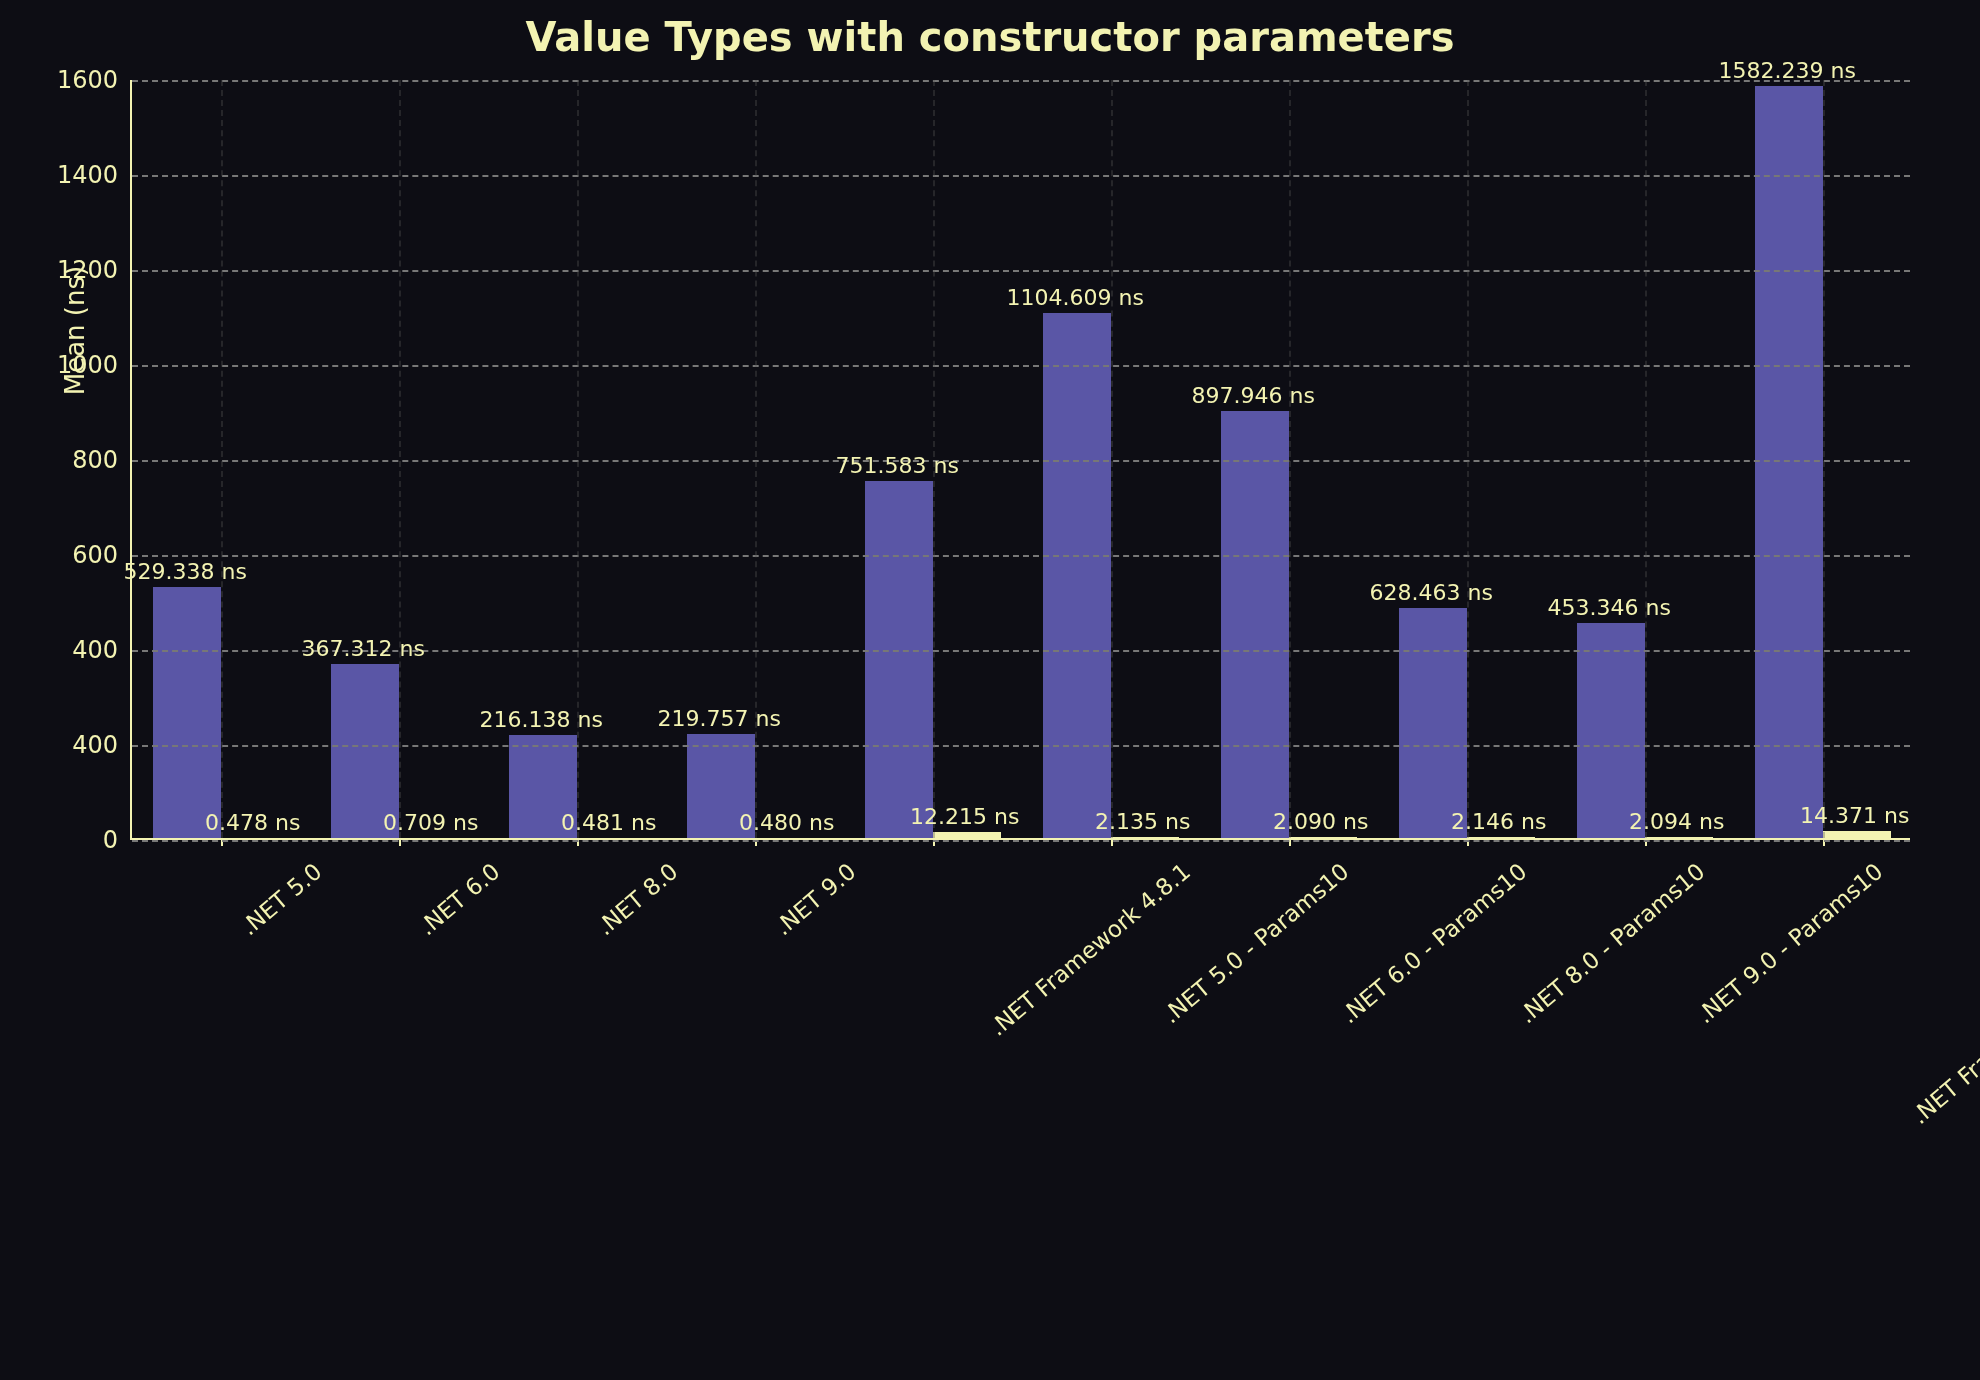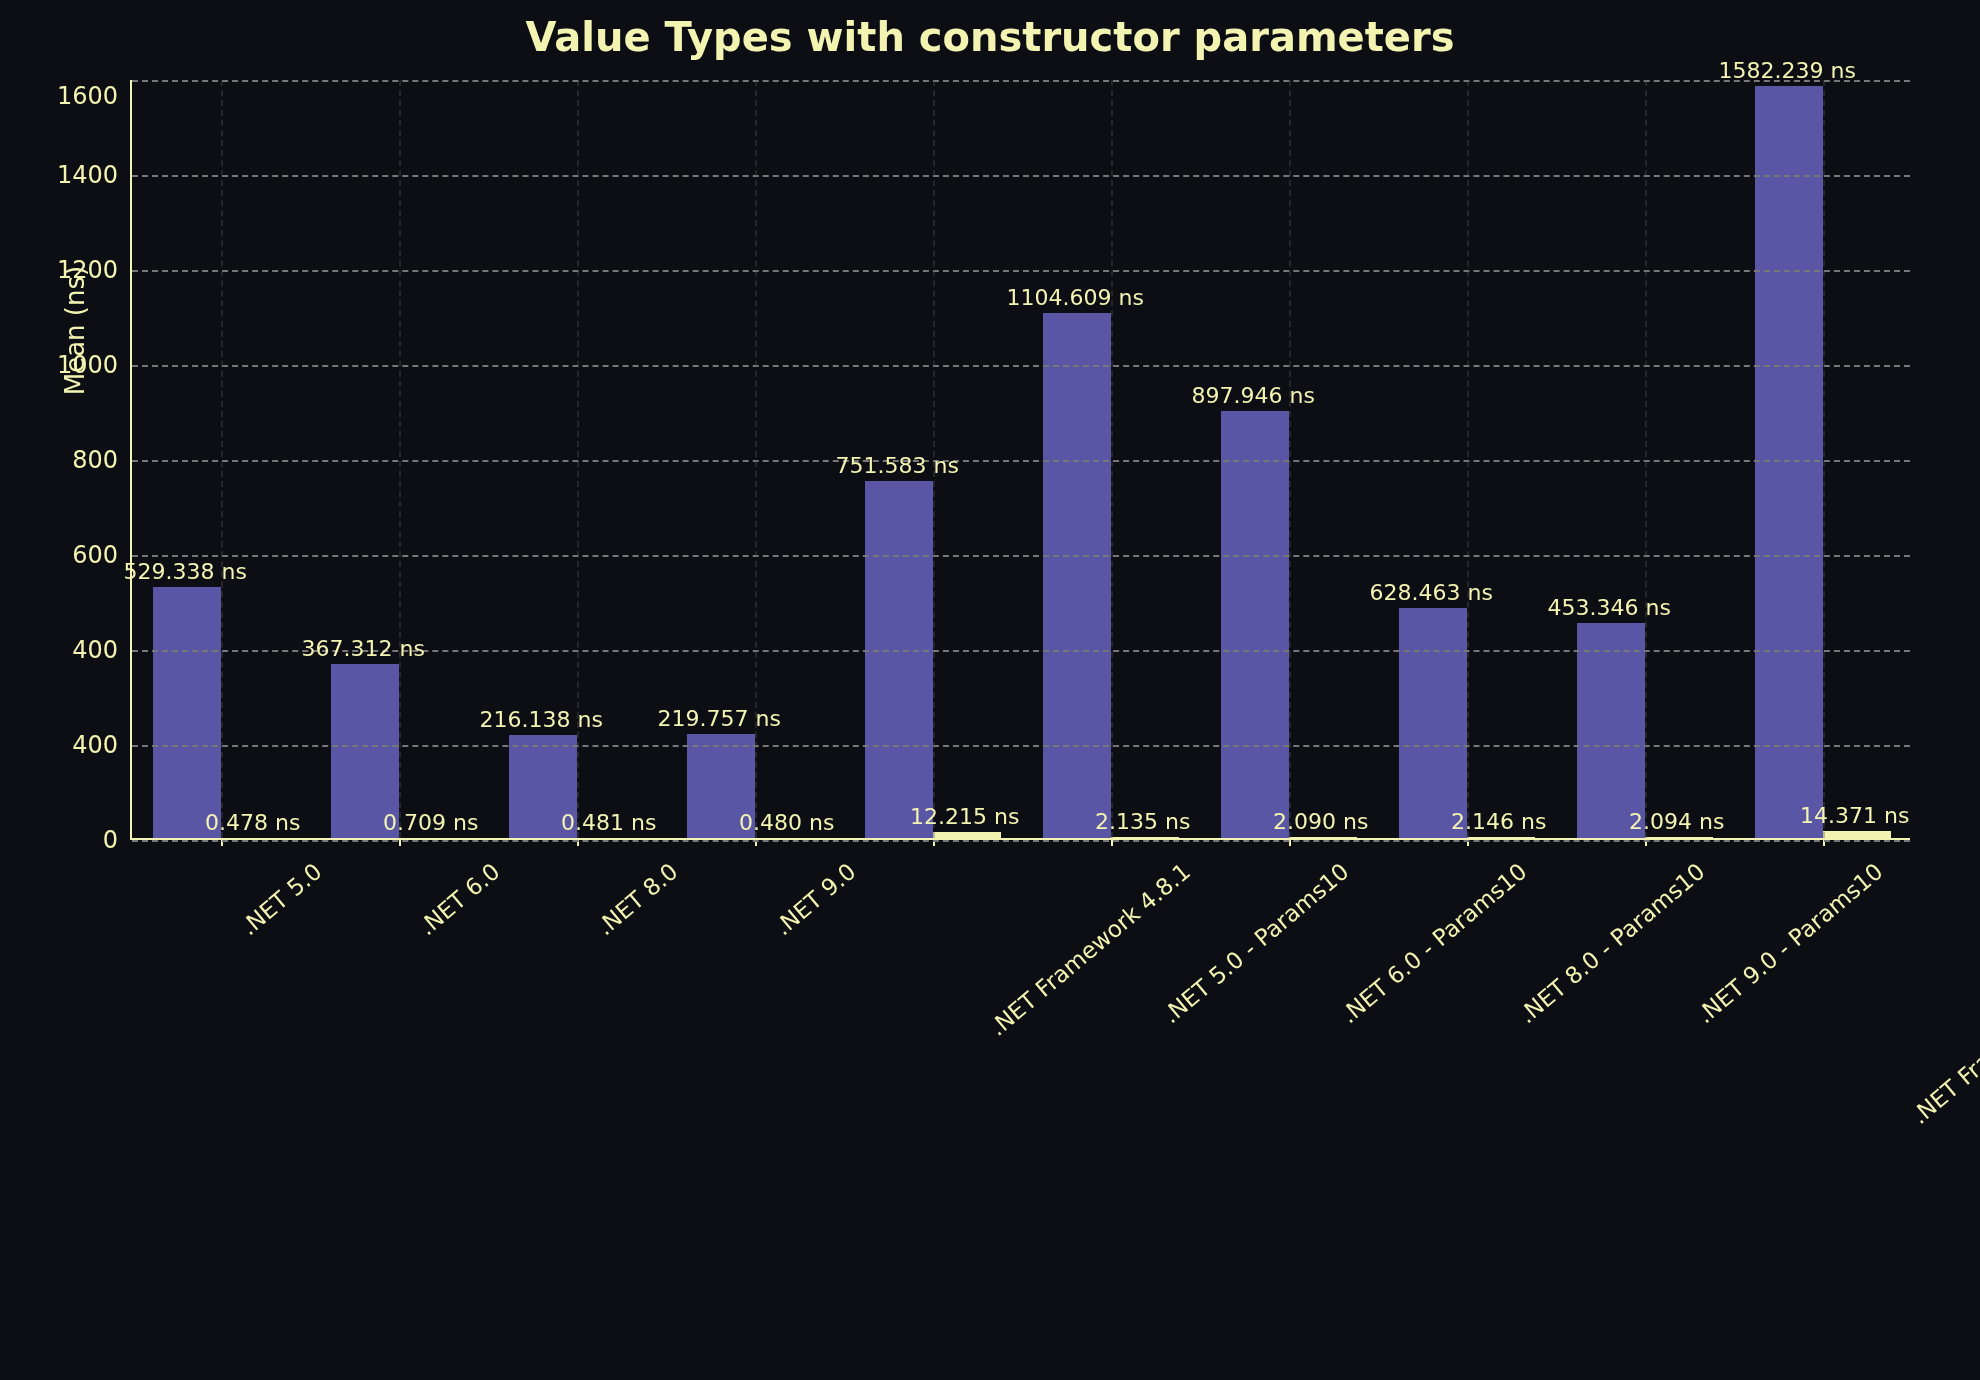--- a/index.html
+++ b/index.html
@@ -204,21 +204,21 @@
     </div>
     <div id="yticks">
         <div class="ytick" style="top: 760px;">0</div>
         <div class="ytick" style="top: 665px;">400</div>
         <div class="ytick" style="top: 570px;">400</div>
         <div class="ytick" style="top: 475px;">600</div>
         <div class="ytick" style="top: 380px;">800</div>
         <div class="ytick" style="top: 285px;">1000</div>
         <div class="ytick" style="top: 190px;">1200</div>
         <div class="ytick" style="top: 95px;">1400</div>
-        <div class="ytick" style="top: 16px;">1600</div>
+        <div class="ytick" style="top: 0px;">1600</div>
       </div>
     <div id="xticks">
         <div class="xtick" style="left: 83px; top: 778px;">.NET 5.0</div>
         <div class="xtick" style="left: 261px; top: 778px;">.NET 6.0</div>
         <div class="xtick" style="left: 439px; top: 778px;">.NET 8.0</div>
         <div class="xtick" style="left: 617px; top: 778px;">.NET 9.0</div>
         <div class="xtick" style="left: 795px; top: 778px;">.NET Framework 4.8.1</div>
         <div class="xtick" style="left: 973px; top: 778px;">.NET 5.0 - Params10</div>
         <div class="xtick" style="left: 1151px; top: 778px;">.NET 6.0 - Params10</div>
         <div class="xtick" style="left: 1329px; top: 778px;">.NET 8.0 - Params10</div>

